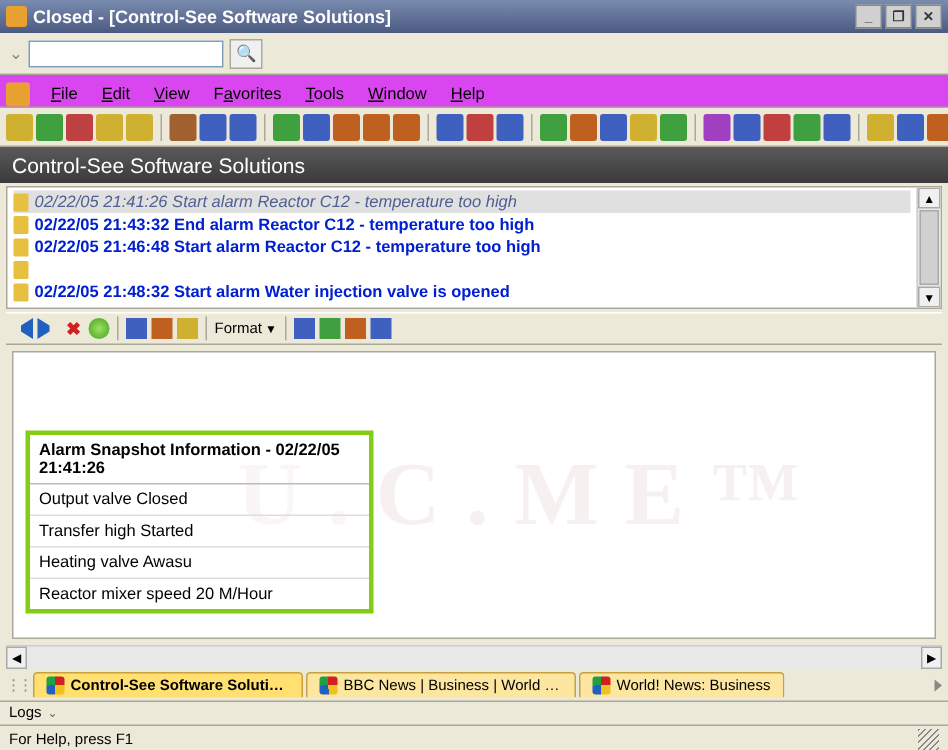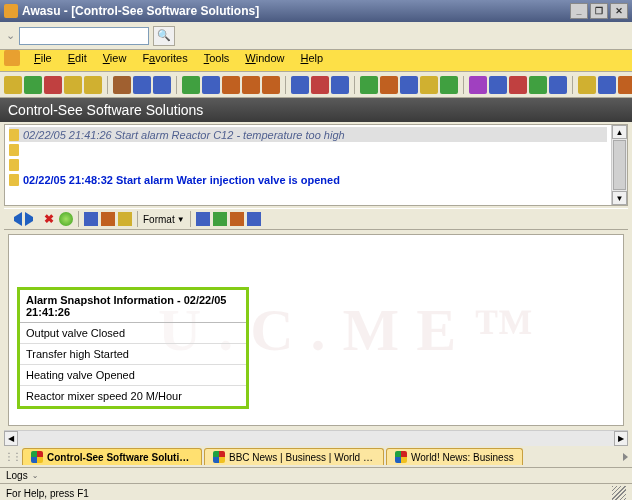--- a/index.html
+++ b/index.html
@@ -10,21 +10,21 @@
 .titlebar .app-icon { width: 14px; height: 14px; background: #e8a030; border-radius: 2px; margin-right: 4px; }
 .titlebar .title-text { flex: 1; }
 .winbtn { width: 18px; height: 16px; background: #d0d0d0; border: 1px solid #888; margin-left: 2px; font-size: 9px; display: flex; align-items: center; justify-content: center; color: #333; cursor: pointer; }
 
 
 .searchrow { height: 28px; background: #ece9d8; border-bottom: 1px solid #aca899; display: flex; align-items: center; padding: 0 6px; gap: 4px; }
 .searchrow input { width: 130px; height: 18px; border: 1px solid #7f9db9; padding: 0 3px; font-size: 11px; }
 .searchbtn { width: 22px; height: 20px; background: #f0f0f0; border: 1px solid #aca899; display: flex; align-items: center; justify-content: center; cursor: pointer; }
 
 
-.menubar { height: 22px; background: #fde047; display: flex; align-items: flex-start; padding: 0 4px; border-bottom: 1px solid #aca899; }
+.menubar { height: 22px; background: #d946ef; display: flex; align-items: flex-end; padding: 0 4px; border-bottom: 1px solid #aca899; }
 .menubar .app-icon2 { width: 16px; height: 16px; background: #e8a030; border-radius: 2px; margin-right: 6px; }
 .menubar .menuitem { padding: 2px 8px; cursor: pointer; font-size: 11px; }
 .menubar .menuitem u { text-decoration: underline; }
 
 
 .toolbar { height: 26px; background: #ece9d8; border-bottom: 1px solid #aca899; display: flex; align-items: center; padding: 0 4px; gap: 2px; overflow: hidden; }
 .tb-icon { width: 18px; height: 18px; border-radius: 2px; cursor: pointer; flex-shrink: 0; }
 .tb-sep { width: 1px; height: 18px; background: #aca899; margin: 0 3px; flex-shrink: 0; }
 
 
@@ -78,21 +78,21 @@
 .status { height: 18px; padding: 2px 6px; font-size: 10px; background: #ece9d8; display: flex; align-items: center; }
 .grip-corner { margin-left: auto; width: 14px; height: 14px; background: repeating-linear-gradient(135deg,#888 0 1px,transparent 1px 3px); }
 
 .ellip { white-space: nowrap; overflow: hidden; text-overflow: ellipsis; }
 </style>
 </head>
 <body>
 
 <div class="titlebar">
   <div class="app-icon"></div>
-  <div class="title-text">Awasu - [Control-See Software Solutions]</div>
+  <div class="title-text">Closed - [Control-See Software Solutions]</div>
   <div class="winbtn">_</div>
   <div class="winbtn">❐</div>
   <div class="winbtn">✕</div>
 </div>
 
 <div class="searchrow">
   <span style="color:#888;cursor:pointer">⌄</span>
   <input type="text" value="" style="">
   <div class="searchbtn">
     <span style="color:#4060a0">🔍</span>
@@ -154,20 +154,25 @@
 
 <div class="feedwrap">
   <div class="feedlist">
     <div class="feed-item feed-sel">
       <div class="feed-icon"></div>
       <span>02/22/05 21:41:26 Start alarm Reactor C12 - temperature too high</span>
     </div>
     <div id="feeditems">
         <div class="feed-item">
           <div class="feed-icon"></div>
+          <a class="feed-link">02/22/05 21:43:32 End alarm Reactor C12 - temperature too high</a>
+        </div>
+        <div class="feed-item">
+          <div class="feed-icon"></div>
+          <a class="feed-link">02/22/05 21:46:48 Start alarm Reactor C12 - temperature too high</a>
         </div>
         <div class="feed-item">
           <div class="feed-icon"></div>
         </div>
         <div class="feed-item">
           <div class="feed-icon"></div>
           <a class="feed-link">02/22/05 21:48:32 Start alarm Water injection valve is opened</a>
         </div>
       </div>
   </div>
@@ -199,21 +204,21 @@
   <div class="mbtn" style="background:#4060c0"></div>
 </div>
 
 <div class="content">
   <div class="watermark">U . C . M E ™</div>
   <div class="snapshot">
     <div class="snap-head">Alarm Snapshot Information - 02/22/05 21:41:26</div>
     <div id="snaprows">
         <div class="snap-row">Output valve Closed</div>
         <div class="snap-row">Transfer high Started</div>
-        <div class="snap-row">Heating valve Opened</div>
+        <div class="snap-row">Heating valve Awasu</div>
         <div class="snap-row">Reactor mixer speed 20 M/Hour</div>
       </div>
   </div>
 </div>
 
 <div class="hscroll">
   <div class="hsbtn">◀</div>
   <div class="hstrack"></div>
   <div class="hsbtn">▶</div>
 </div>

